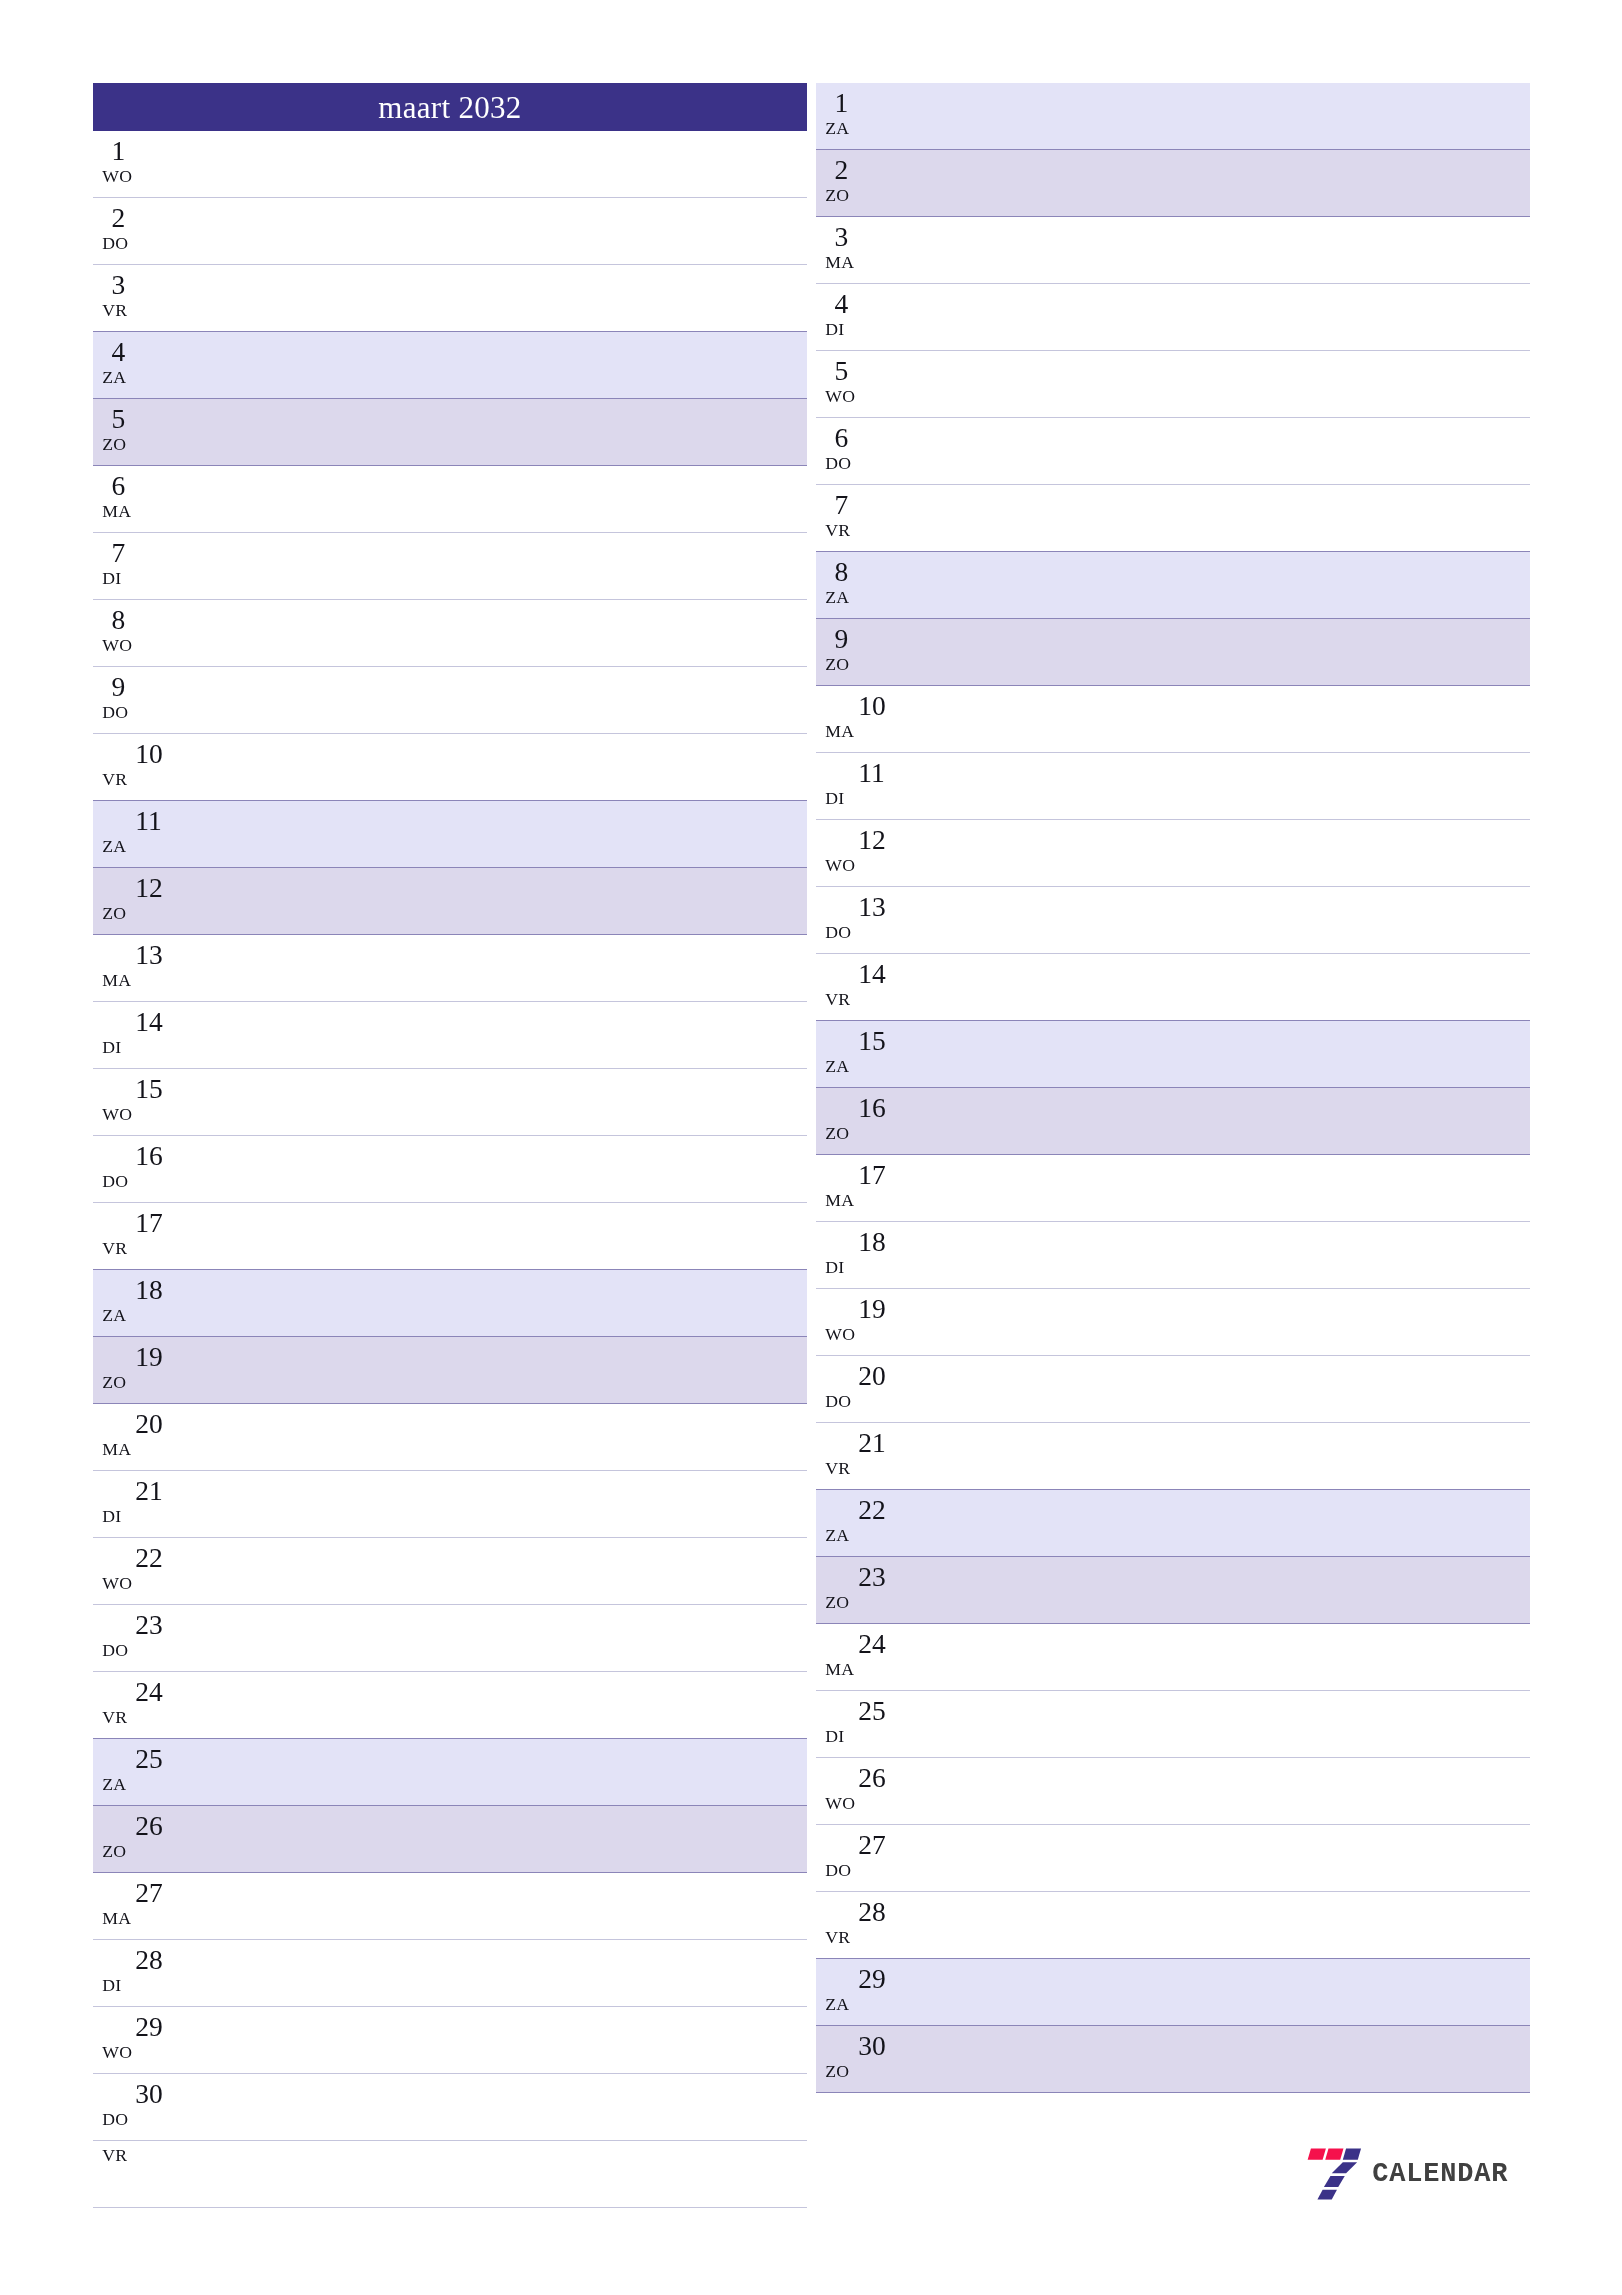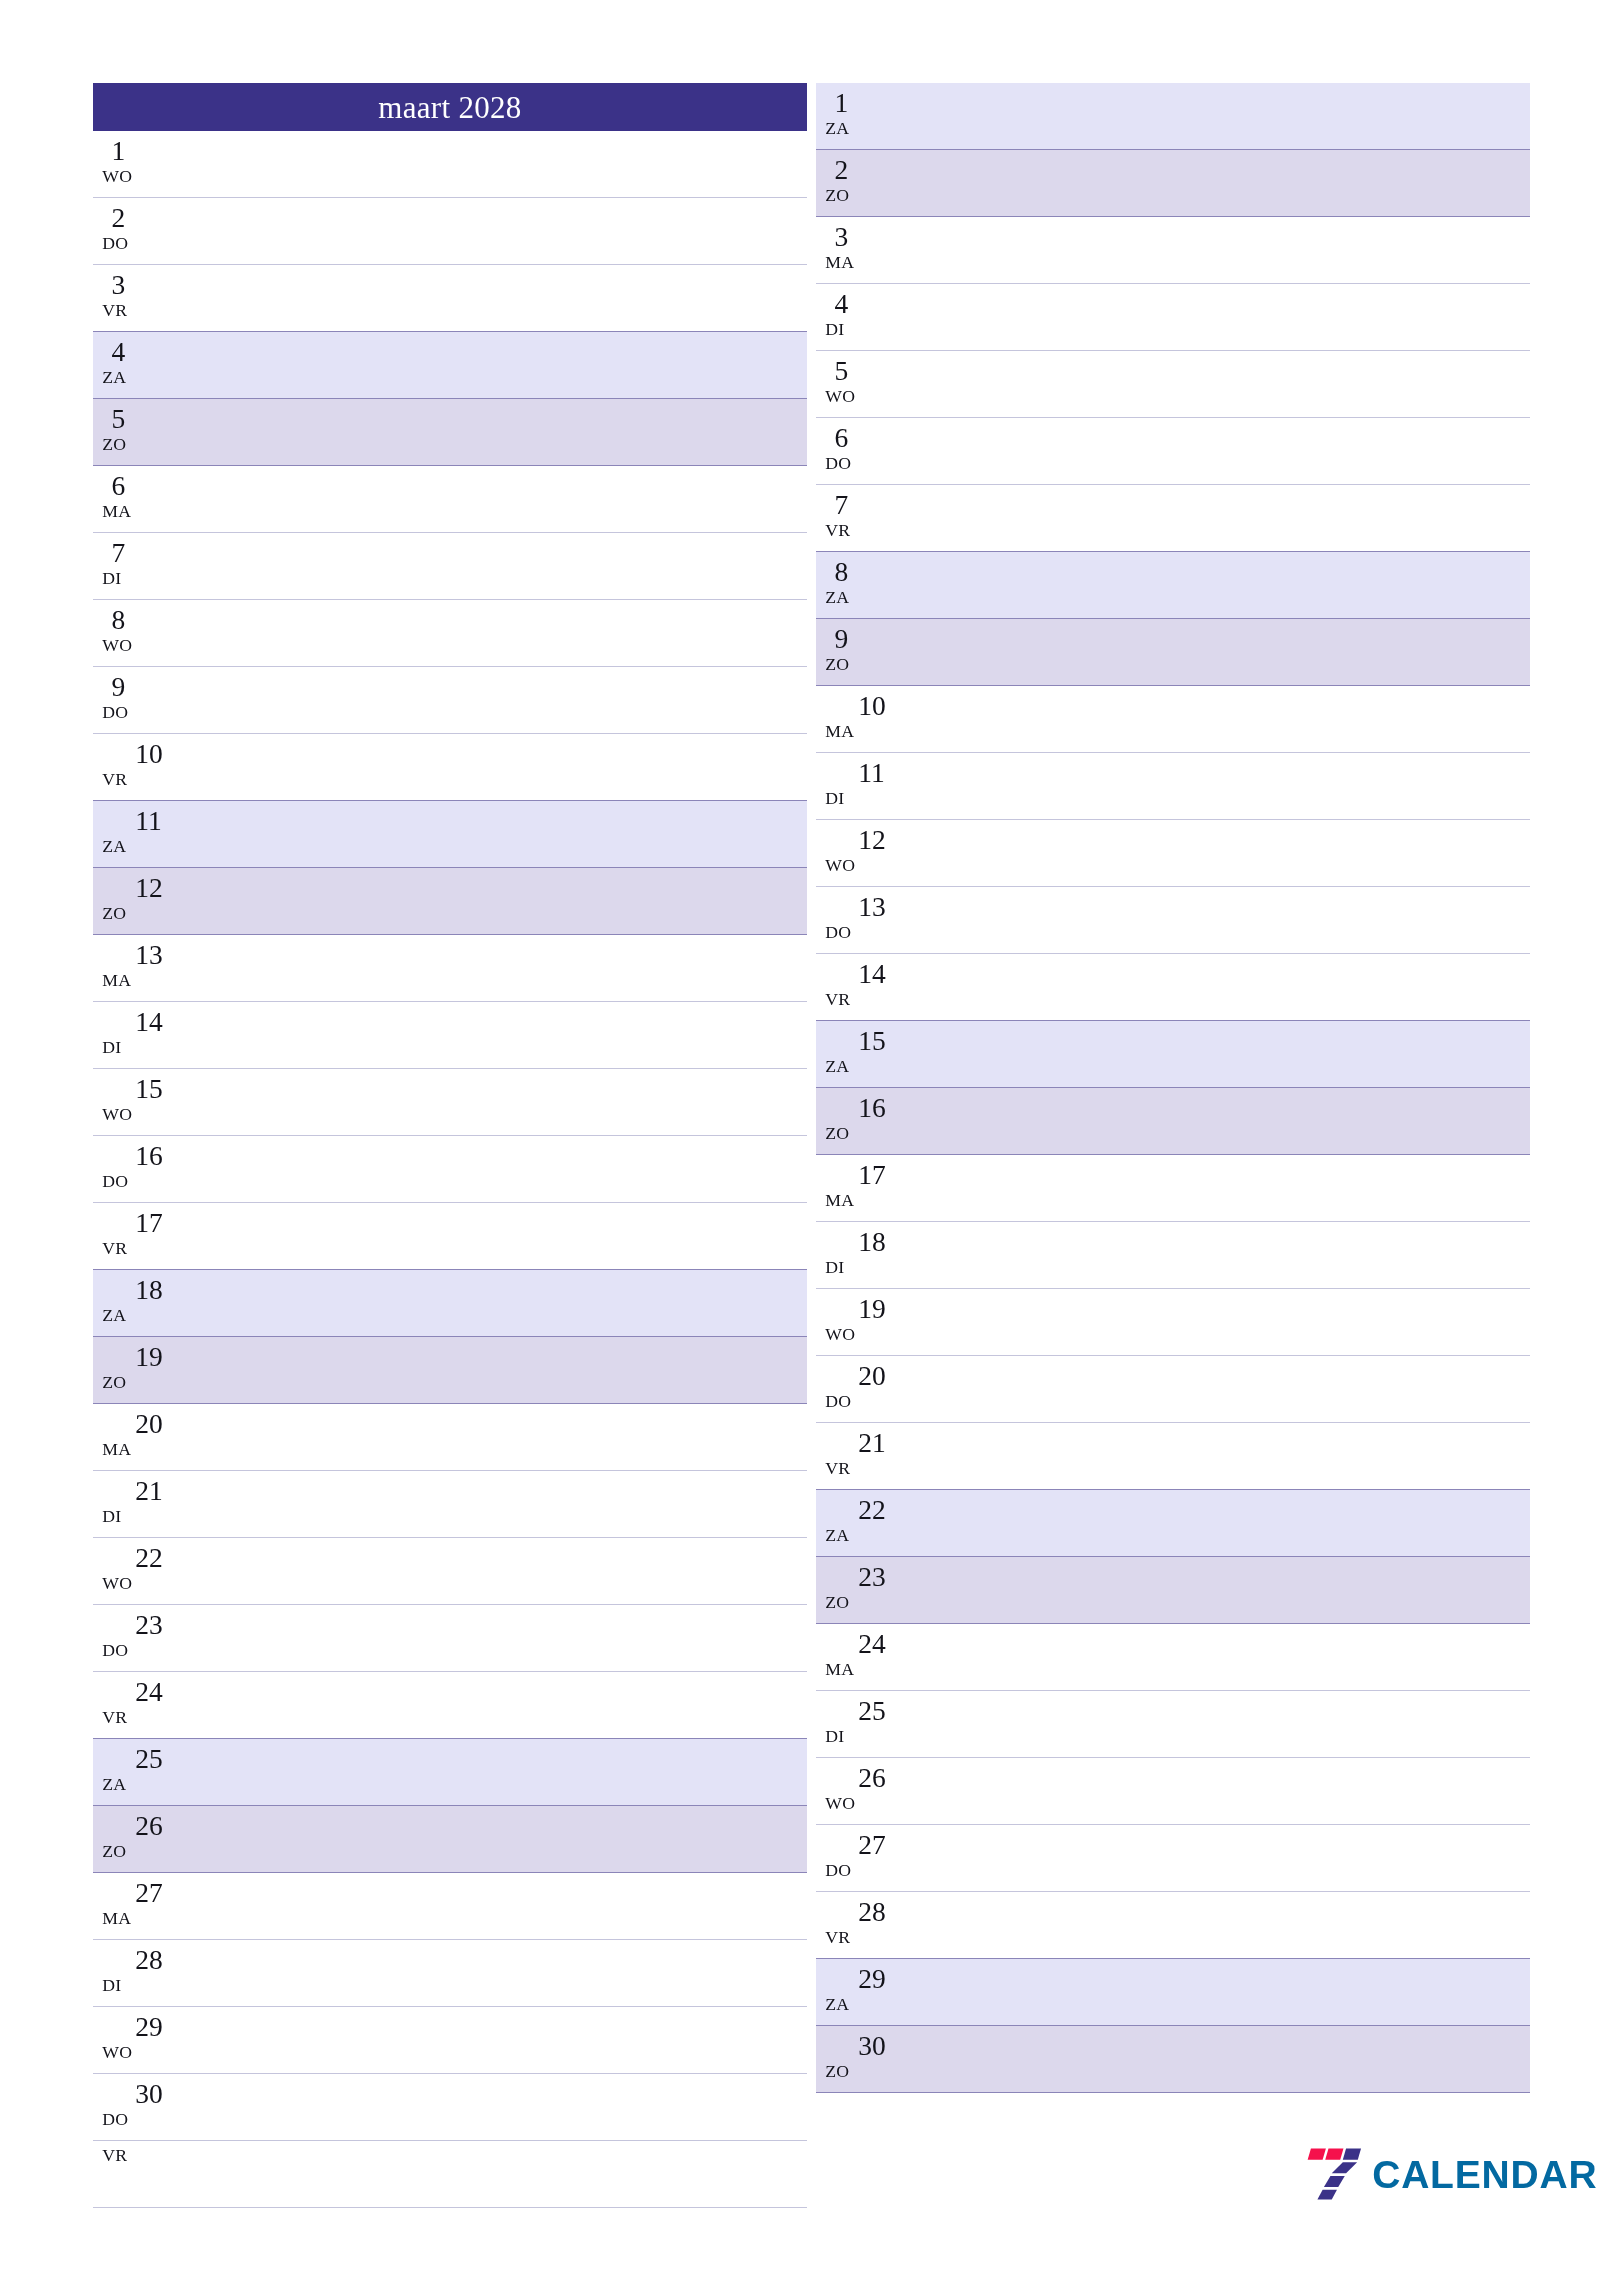--- a/index.html
+++ b/index.html
@@ -113,37 +113,37 @@
     gap: 9.2px;
   }
 
   .logo-mark {
     width: 56px;
     height: 54px;
     display: block;
   }
 
   .logo-text {
-    font-family: Liberation Sans, sans-serif;
+    font-family: Liberation Mono, monospace;
     font-weight: bold;
-    font-size: 39px;
+    font-size: 27px;
     letter-spacing: 0.8px;
-    color: #0369a1;
+    color: #404040;
     line-height: 1;
   }
 </style>
 </head>
 <body>
 
 <div class="page">
 
   <div class="columns">
 
     <div class="month-col">
-      <div class="month-header">maart 2028</div>
+      <div class="month-header">maart 2032</div>
       <div class="days">
           <div class="day-row">
             <span class="day-num">1</span>
             <span class="day-dow">WO</span>
           </div>
           <div class="day-row">
             <span class="day-num">2</span>
             <span class="day-dow">DO</span>
           </div>
           <div class="day-row pre-weekend">

